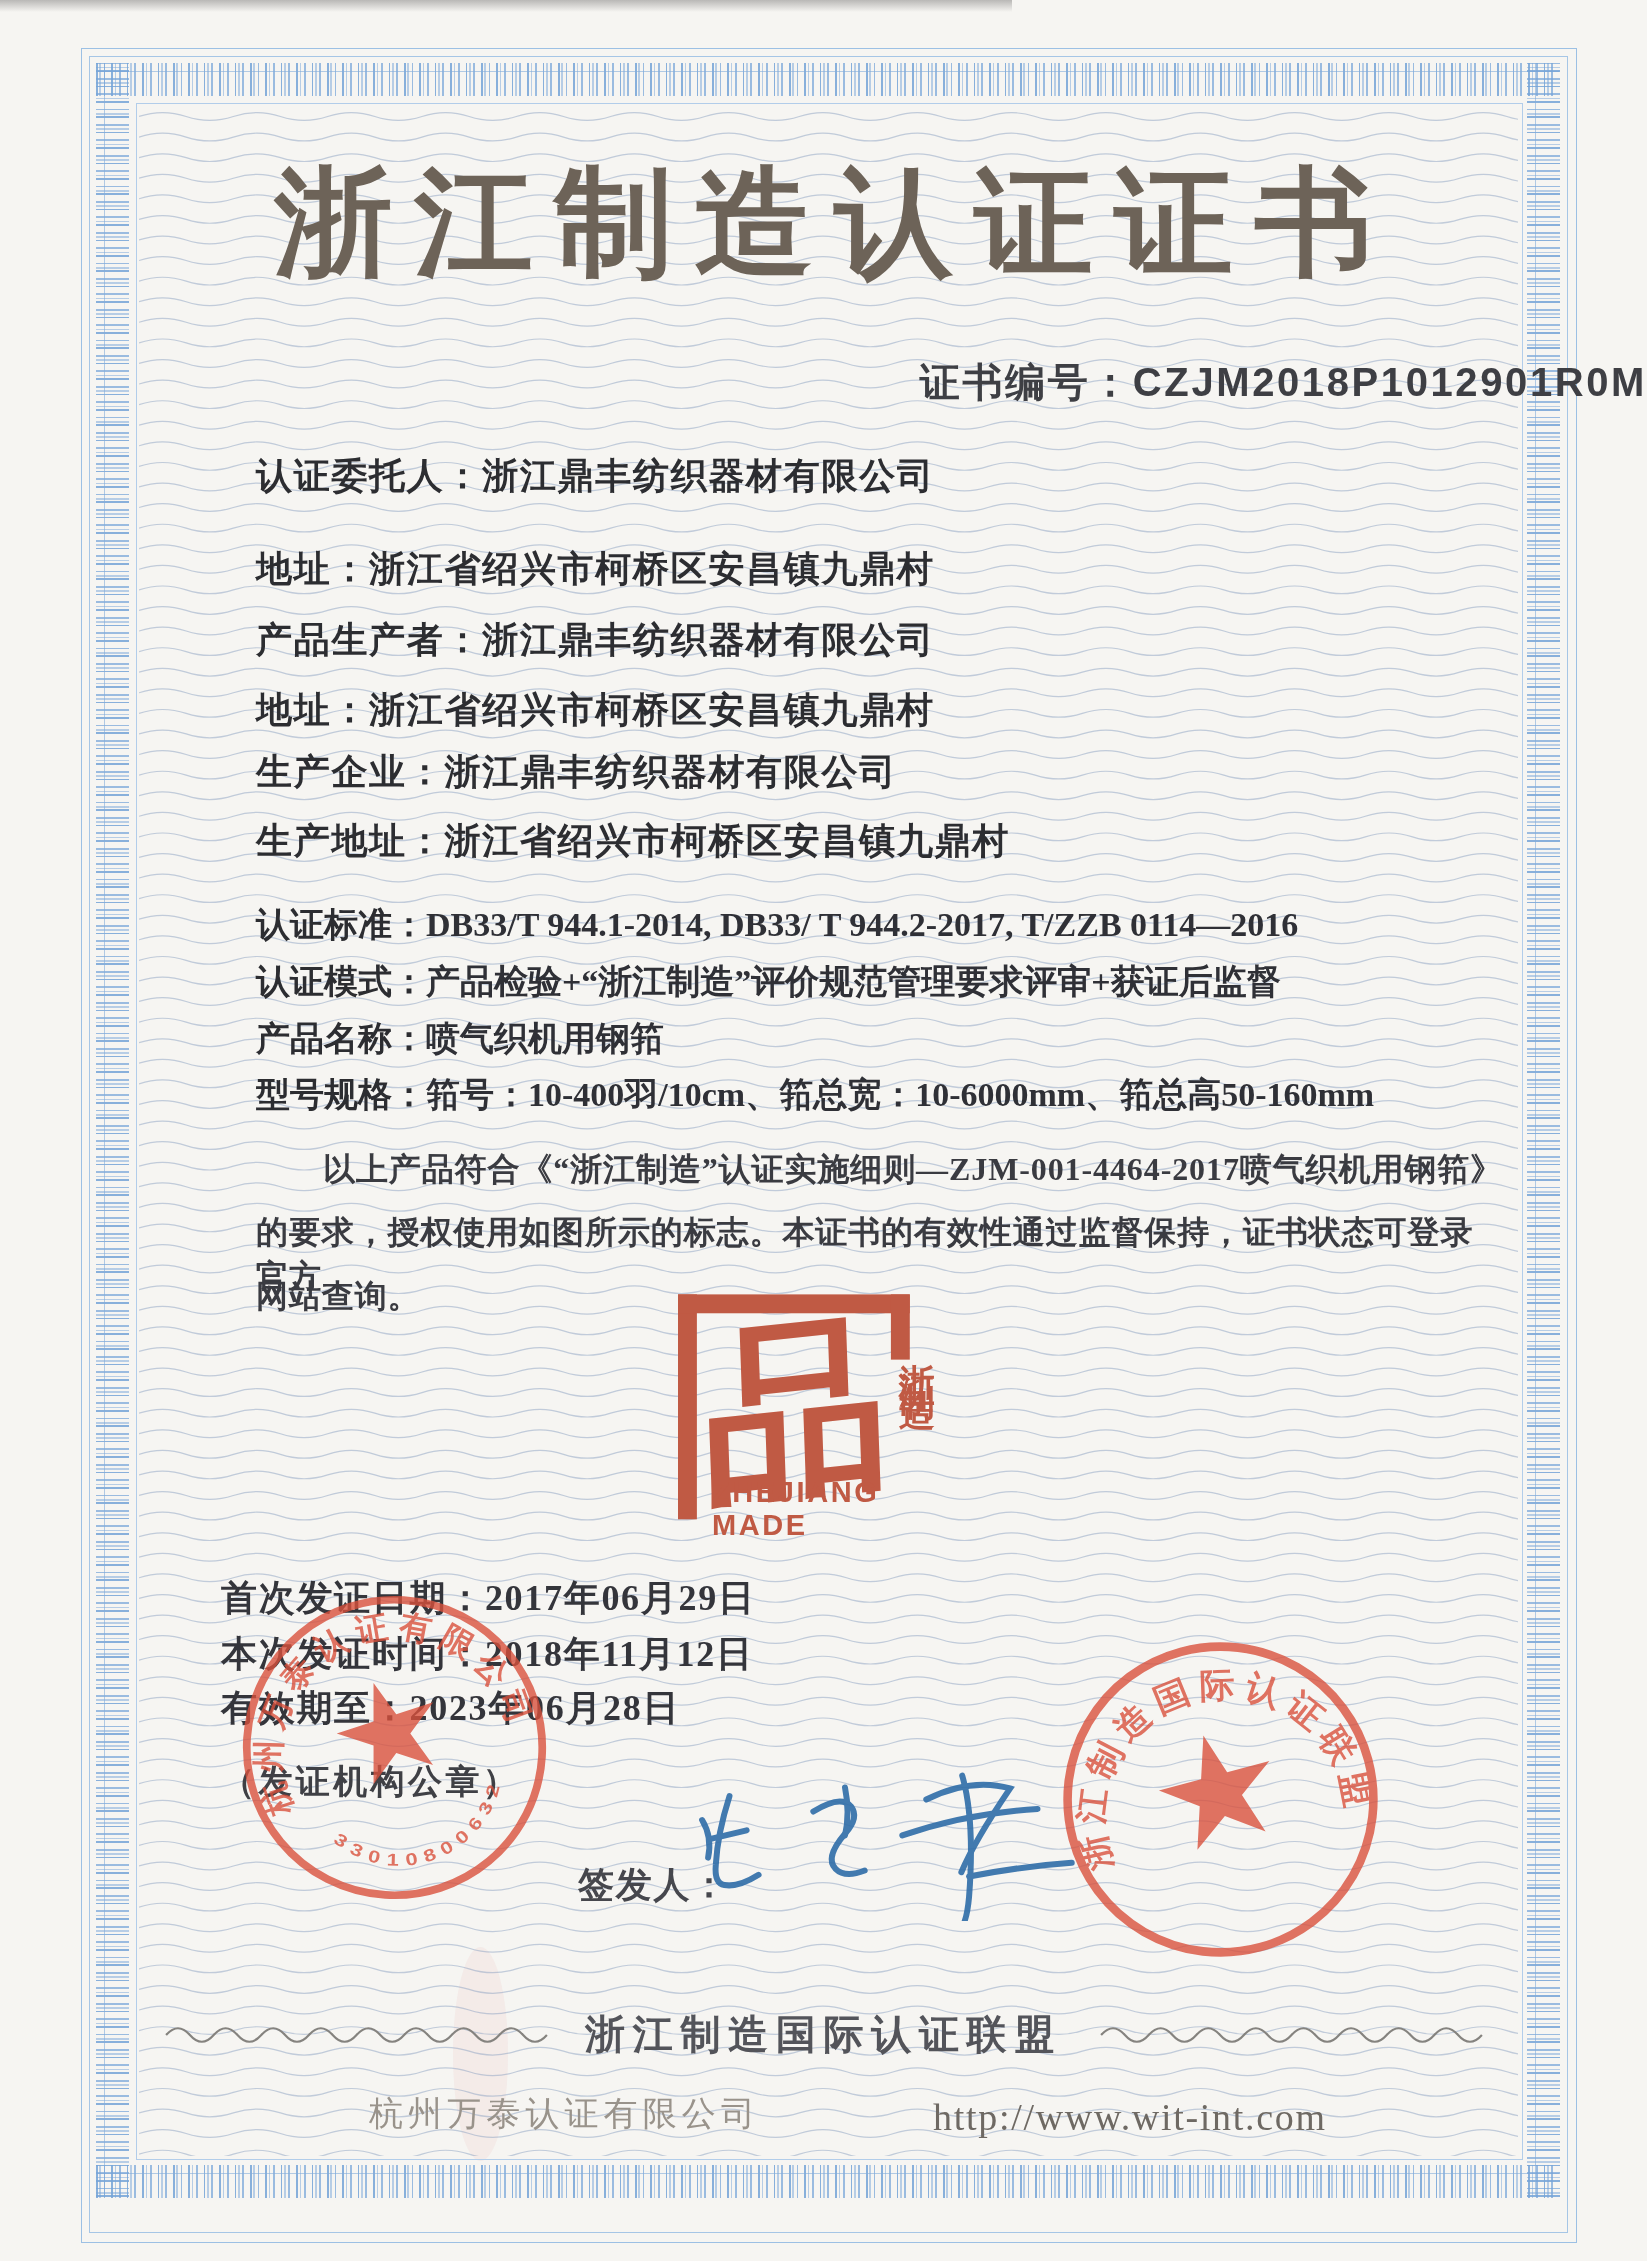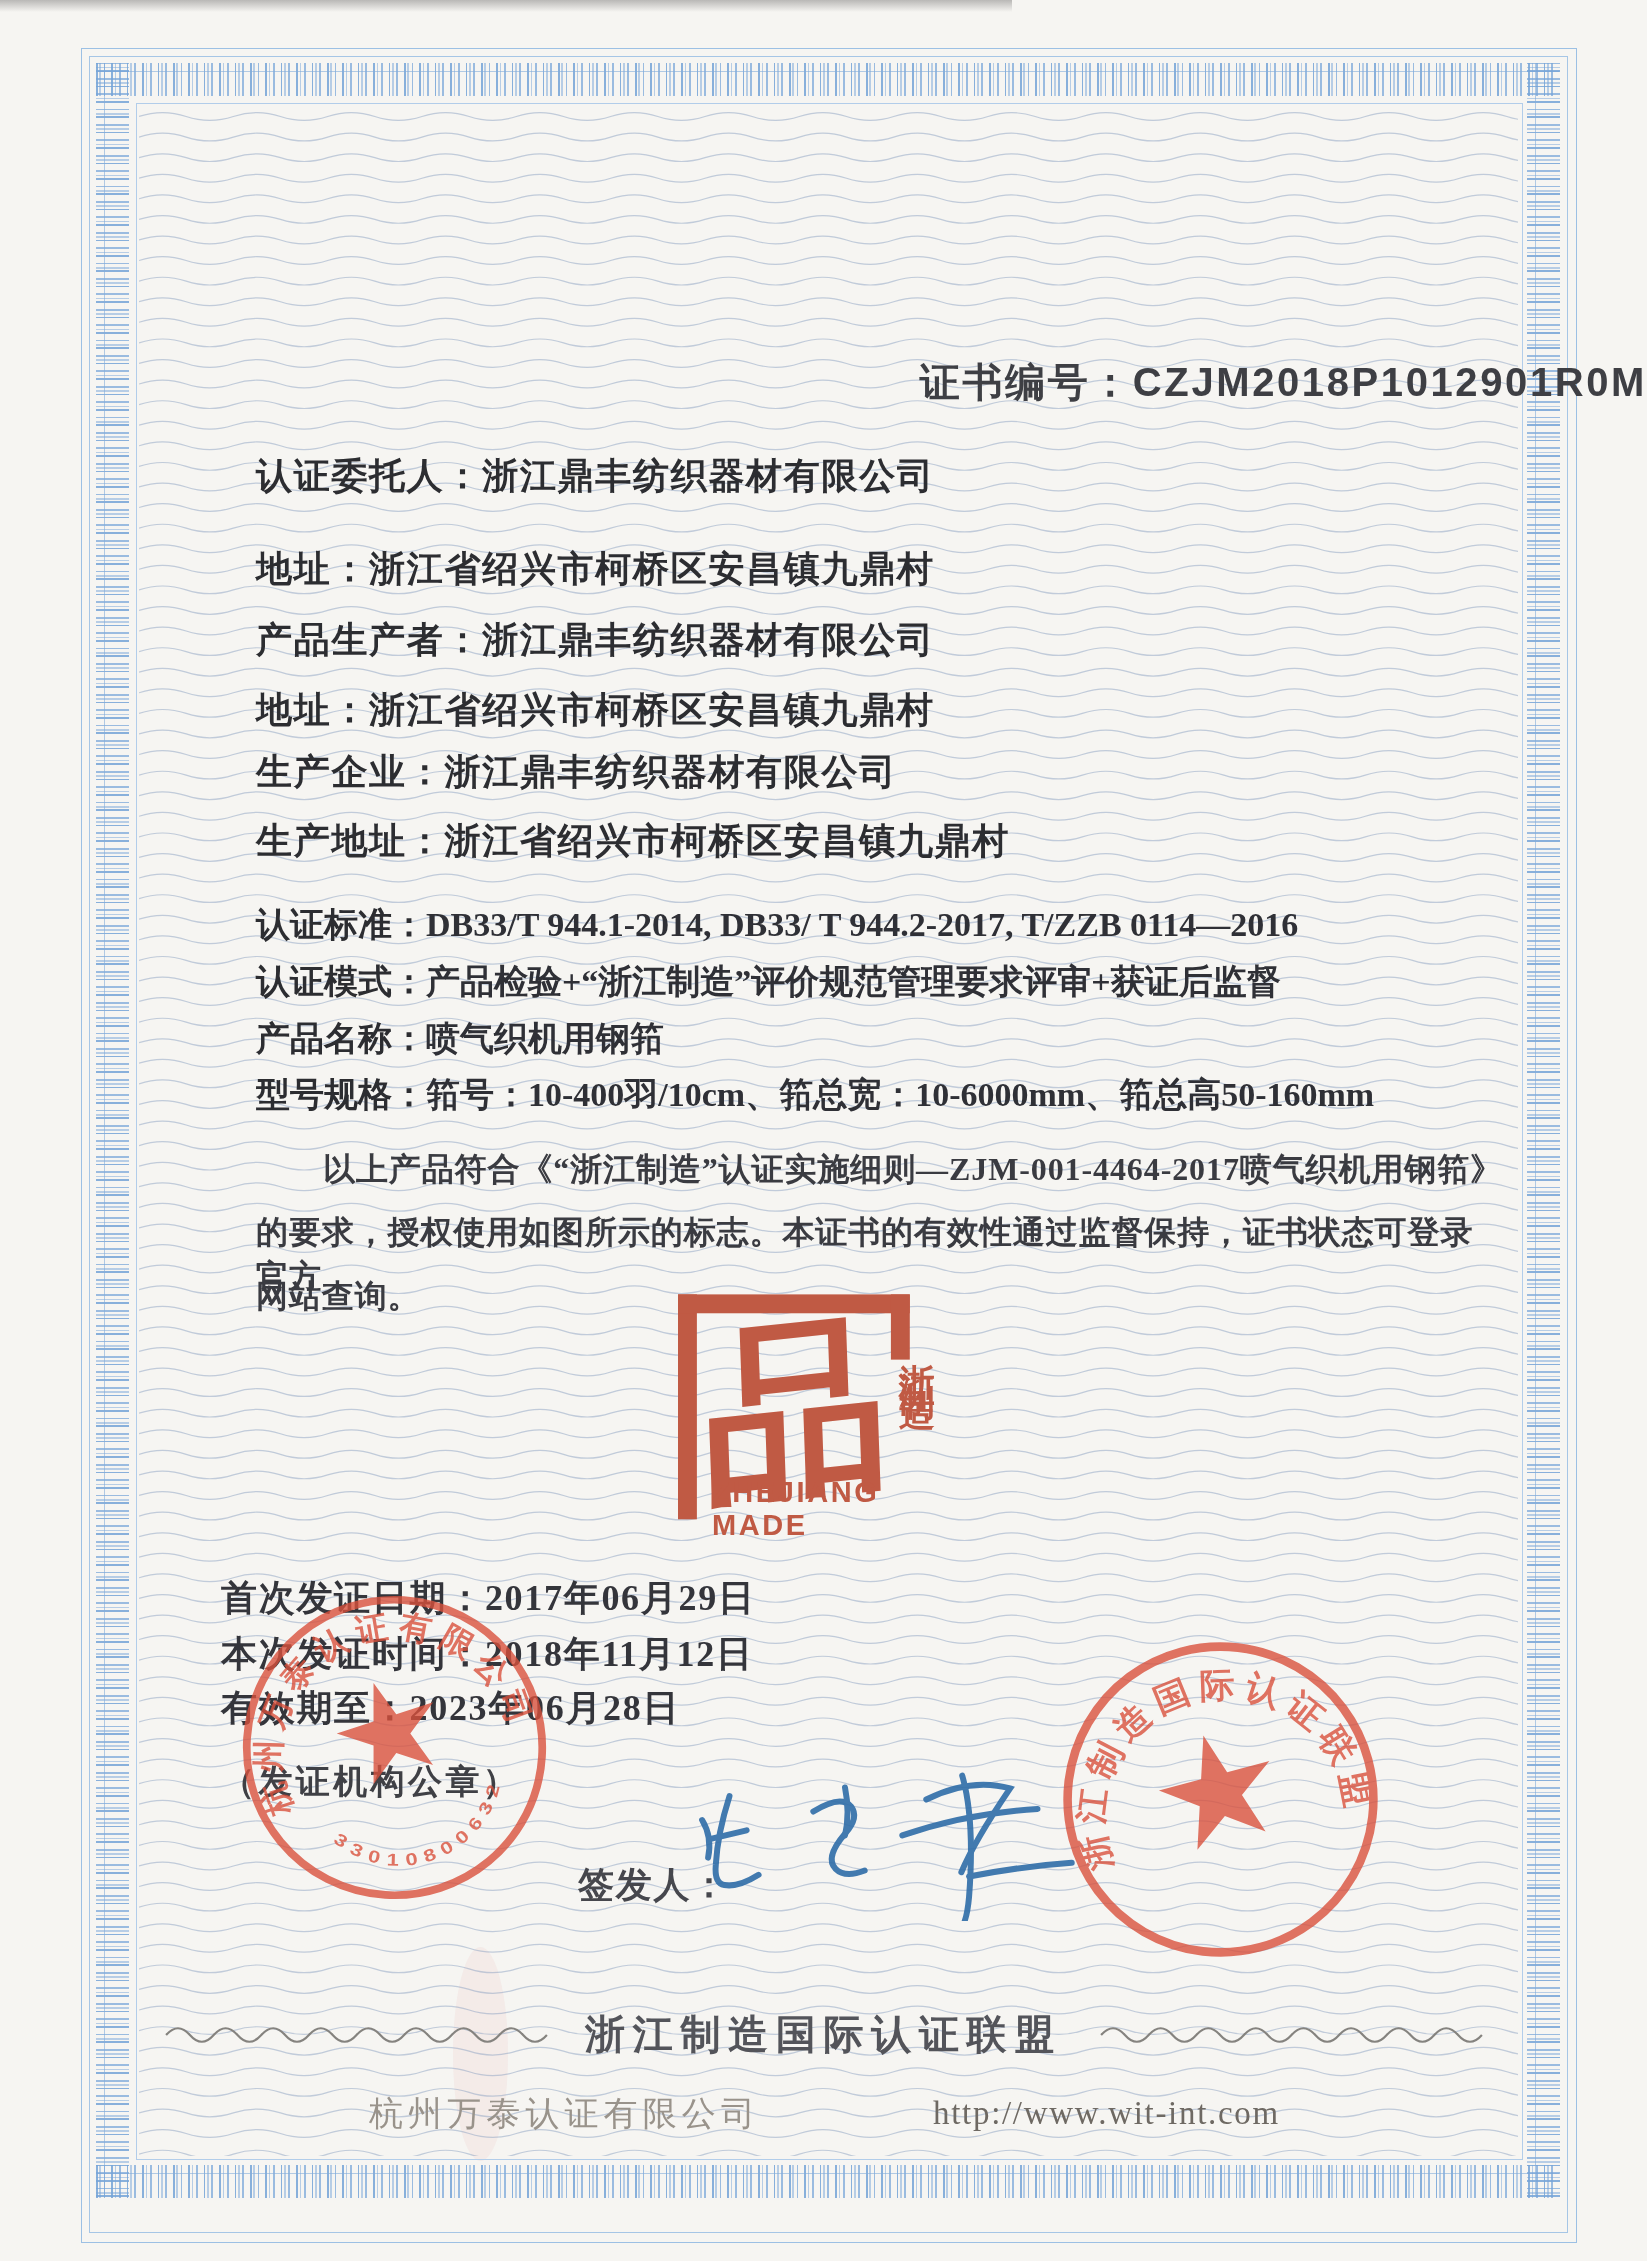--- a/index.html
+++ b/index.html
@@ -48,21 +48,21 @@
   
   .date{left:221px;font-size:36px;font-weight:600;color:#34353b;letter-spacing:1.7px;white-space:nowrap;}
   .sealnote{left:221px;top:1759px;font-size:34px;font-weight:600;color:#3f4045;letter-spacing:3.4px;}
   .signer{left:549px;top:1861px;font-size:36px;font-weight:600;color:#46474d;letter-spacing:1.7px;margin-left:29px;}
   .stamp{opacity:.9;}
   .stamp text{fill:#d9503c;font-family:"Liberation Sans","DejaVu Sans",sans-serif;font-weight:700;}
   
   .alliance{left:0;top:2007px;width:1647px;text-align:center;font-size:40px;font-weight:700;color:#53545a;
             letter-spacing:7.7px;}
   .footer-issuer{left:369px;top:2091px;font-size:34px;color:#99938b;letter-spacing:5.1px;}
-  .footer-site{left:933px;top:2095px;font-size:33px;color:#6e6963;letter-spacing:1.7px;
+  .footer-site{left:933px;top:2095px;font-size:38px;color:#6e6963;letter-spacing:1.7px;
                font-family:"Liberation Serif","DejaVu Serif",serif;}
 </style>
 </head>
 <body>
 
 <div class="page">
 
   <div class="abs scan-top"></div>
   <div class="abs ink-smear"></div>
 
@@ -170,20 +170,21 @@
       <path d="M0 2220 q27.5 -9 55 0 t55 0 q27.5 -9 55 0 t55 0 q27.5 -9 55 0 t55 0 q27.5 -9 55 0 t55 0 q27.5 -9 55 0 t55 0 q27.5 -9 55 0 t55 0 q27.5 -9 55 0 t55 0 q27.5 -9 55 0 t55 0 q27.5 -9 55 0 t55 0 q27.5 -9 55 0 t55 0 q27.5 -9 55 0 t55 0 q27.5 -9 55 0 t55 0 q27.5 -9 55 0 t55 0 q27.5 -9 55 0 t55 0 q27.5 -9 55 0 t55 0"></path>
       <path d="M0 2244 q27.5 -9 55 0 t55 0 q27.5 -9 55 0 t55 0 q27.5 -9 55 0 t55 0 q27.5 -9 55 0 t55 0 q27.5 -9 55 0 t55 0 q27.5 -9 55 0 t55 0 q27.5 -9 55 0 t55 0 q27.5 -9 55 0 t55 0 q27.5 -9 55 0 t55 0 q27.5 -9 55 0 t55 0 q27.5 -9 55 0 t55 0 q27.5 -9 55 0 t55 0 q27.5 -9 55 0 t55 0 q27.5 -9 55 0 t55 0 q27.5 -9 55 0 t55 0"></path>
       <path d="M0 2268 q27.5 -9 55 0 t55 0 q27.5 -9 55 0 t55 0 q27.5 -9 55 0 t55 0 q27.5 -9 55 0 t55 0 q27.5 -9 55 0 t55 0 q27.5 -9 55 0 t55 0 q27.5 -9 55 0 t55 0 q27.5 -9 55 0 t55 0 q27.5 -9 55 0 t55 0 q27.5 -9 55 0 t55 0 q27.5 -9 55 0 t55 0 q27.5 -9 55 0 t55 0 q27.5 -9 55 0 t55 0 q27.5 -9 55 0 t55 0 q27.5 -9 55 0 t55 0"></path>
       <path d="M0 2292 q27.5 -9 55 0 t55 0 q27.5 -9 55 0 t55 0 q27.5 -9 55 0 t55 0 q27.5 -9 55 0 t55 0 q27.5 -9 55 0 t55 0 q27.5 -9 55 0 t55 0 q27.5 -9 55 0 t55 0 q27.5 -9 55 0 t55 0 q27.5 -9 55 0 t55 0 q27.5 -9 55 0 t55 0 q27.5 -9 55 0 t55 0 q27.5 -9 55 0 t55 0 q27.5 -9 55 0 t55 0 q27.5 -9 55 0 t55 0 q27.5 -9 55 0 t55 0"></path>
       <path d="M0 2316 q27.5 -9 55 0 t55 0 q27.5 -9 55 0 t55 0 q27.5 -9 55 0 t55 0 q27.5 -9 55 0 t55 0 q27.5 -9 55 0 t55 0 q27.5 -9 55 0 t55 0 q27.5 -9 55 0 t55 0 q27.5 -9 55 0 t55 0 q27.5 -9 55 0 t55 0 q27.5 -9 55 0 t55 0 q27.5 -9 55 0 t55 0 q27.5 -9 55 0 t55 0 q27.5 -9 55 0 t55 0 q27.5 -9 55 0 t55 0 q27.5 -9 55 0 t55 0"></path>
       <path d="M0 2340 q27.5 -9 55 0 t55 0 q27.5 -9 55 0 t55 0 q27.5 -9 55 0 t55 0 q27.5 -9 55 0 t55 0 q27.5 -9 55 0 t55 0 q27.5 -9 55 0 t55 0 q27.5 -9 55 0 t55 0 q27.5 -9 55 0 t55 0 q27.5 -9 55 0 t55 0 q27.5 -9 55 0 t55 0 q27.5 -9 55 0 t55 0 q27.5 -9 55 0 t55 0 q27.5 -9 55 0 t55 0 q27.5 -9 55 0 t55 0 q27.5 -9 55 0 t55 0"></path>
       <path d="M0 2364 q27.5 -9 55 0 t55 0 q27.5 -9 55 0 t55 0 q27.5 -9 55 0 t55 0 q27.5 -9 55 0 t55 0 q27.5 -9 55 0 t55 0 q27.5 -9 55 0 t55 0 q27.5 -9 55 0 t55 0 q27.5 -9 55 0 t55 0 q27.5 -9 55 0 t55 0 q27.5 -9 55 0 t55 0 q27.5 -9 55 0 t55 0 q27.5 -9 55 0 t55 0 q27.5 -9 55 0 t55 0 q27.5 -9 55 0 t55 0 q27.5 -9 55 0 t55 0"></path>
       <path d="M0 2388 q27.5 -9 55 0 t55 0 q27.5 -9 55 0 t55 0 q27.5 -9 55 0 t55 0 q27.5 -9 55 0 t55 0 q27.5 -9 55 0 t55 0 q27.5 -9 55 0 t55 0 q27.5 -9 55 0 t55 0 q27.5 -9 55 0 t55 0 q27.5 -9 55 0 t55 0 q27.5 -9 55 0 t55 0 q27.5 -9 55 0 t55 0 q27.5 -9 55 0 t55 0 q27.5 -9 55 0 t55 0 q27.5 -9 55 0 t55 0 q27.5 -9 55 0 t55 0"></path>
     </svg>
 
+  <h1 class="abs title">浙江制造认证证书</h1>
 
   <div class="abs certno">
     <span>证书编号：</span><span>CZJM2018P1012901R0M</span>
   </div>
 
   <div class="abs line party" style="top:452px"><span>认证委托人：</span><span>浙江鼎丰纺织器材有限公司</span></div>
   <div class="abs line party" style="top:545px"><span>地址：</span><span>浙江省绍兴市柯桥区安昌镇九鼎村</span></div>
   <div class="abs line party" style="top:616px"><span>产品生产者：</span><span>浙江鼎丰纺织器材有限公司</span></div>
   <div class="abs line party" style="top:686px"><span>地址：</span><span>浙江省绍兴市柯桥区安昌镇九鼎村</span></div>
   <div class="abs line party" style="top:748px"><span>生产企业：</span><span>浙江鼎丰纺织器材有限公司</span></div>

